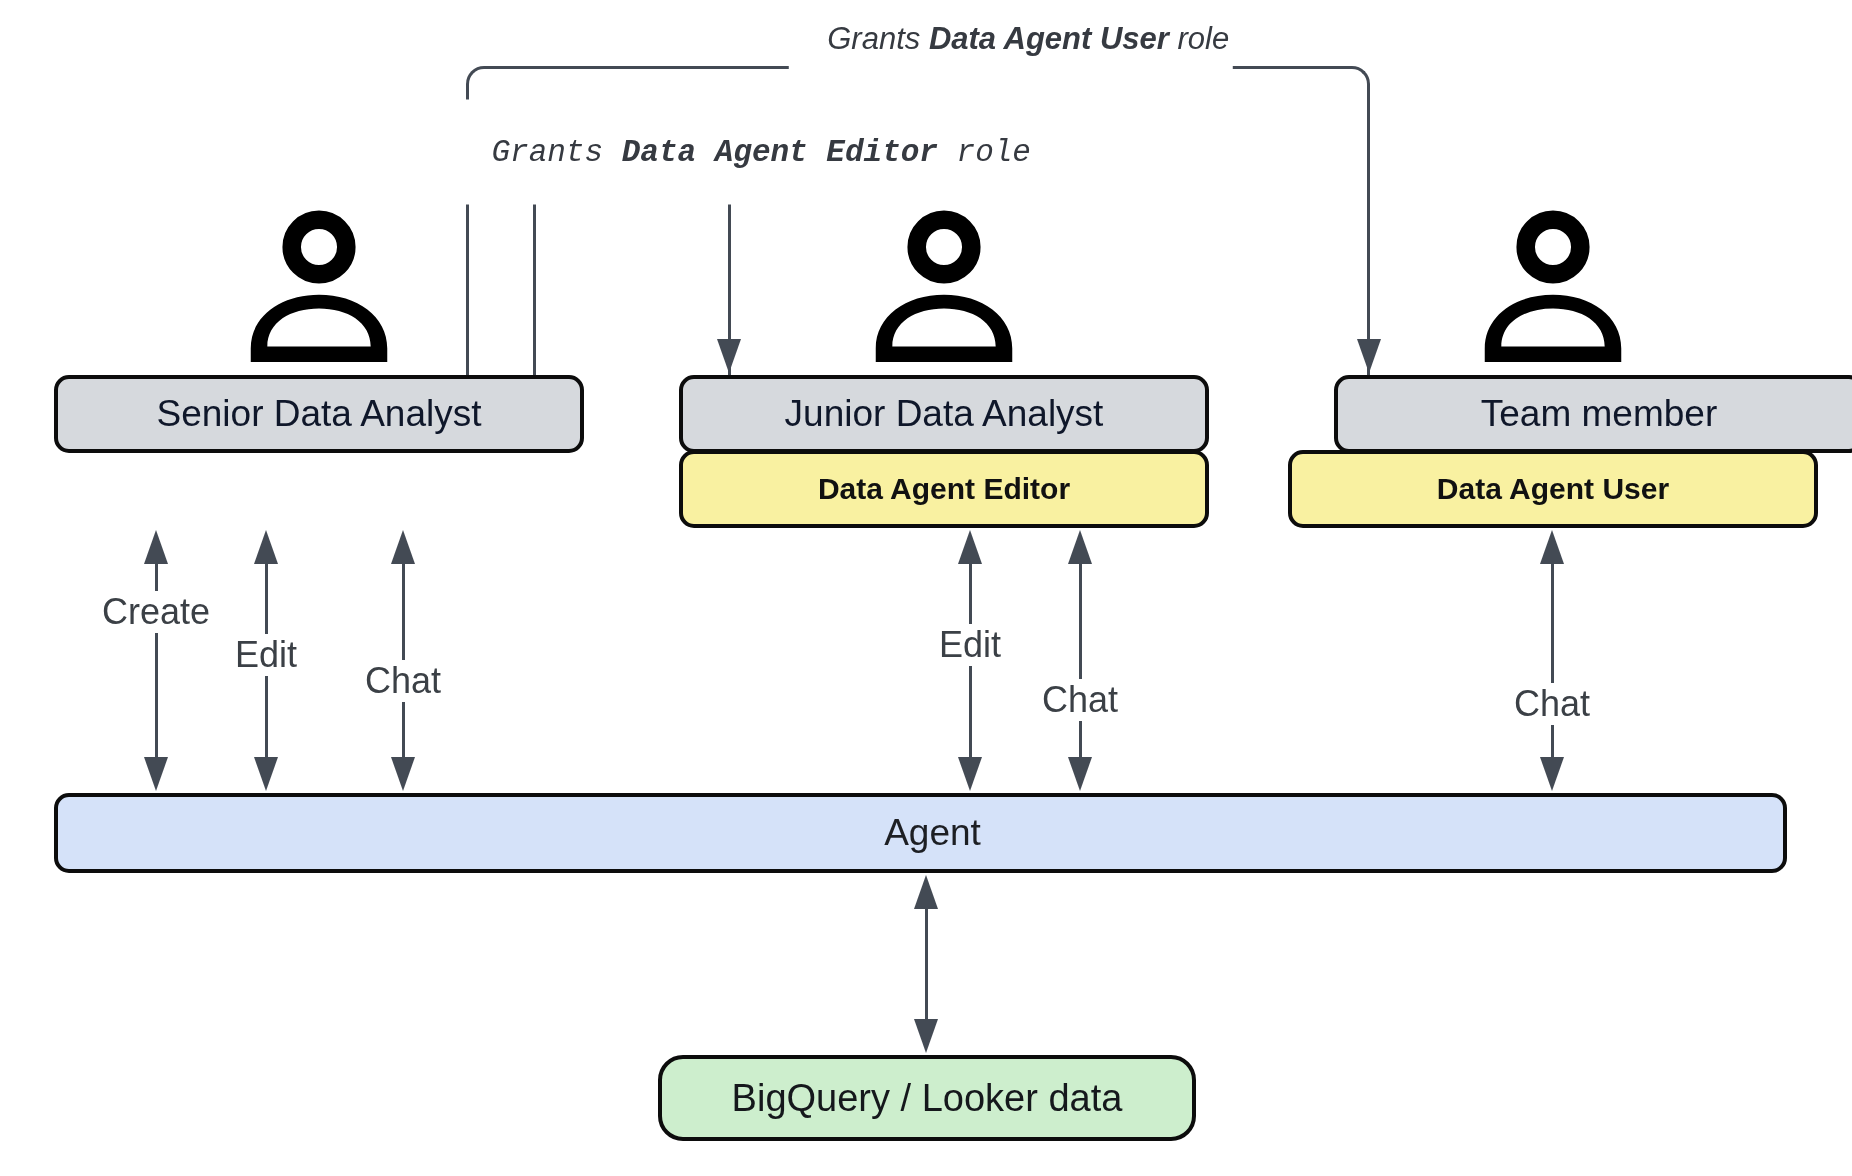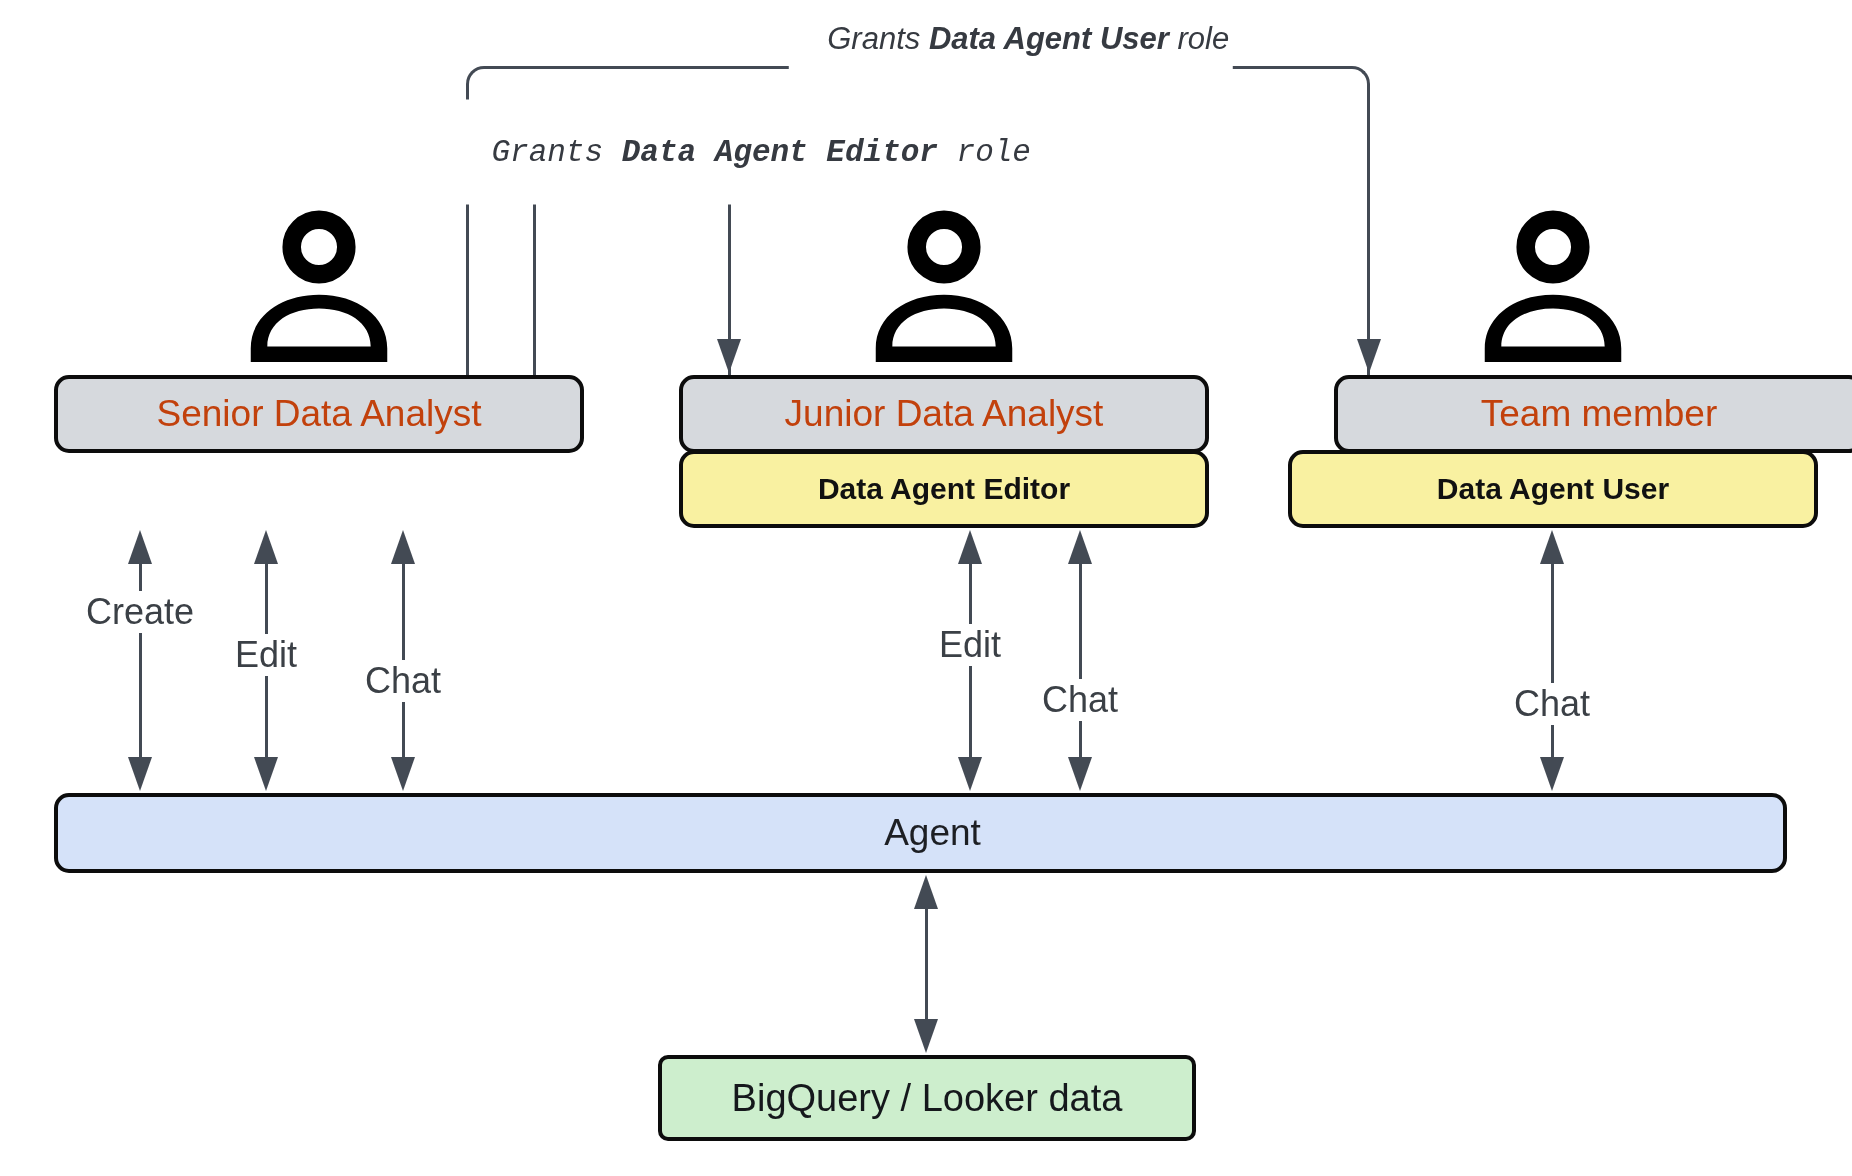--- a/index.html
+++ b/index.html
@@ -7,26 +7,26 @@
     --blue-fill:#d5e2f9; --green-fill:#cdeecd; --border:#0c0c0c; --text:#232529;
   }
   html,body{margin:0;padding:0;background:#fff;}
   #canvas{
     position:relative;width:1852px;height:1176px;background:#fff;overflow:hidden;
     font-family:"Liberation Sans", sans-serif;color:var(--text);
   }
   
   .box{position:absolute;box-sizing:border-box;border:4px solid var(--border);
        border-radius:15px;display:flex;align-items:center;justify-content:center;text-align:center;}
-  .gray-box{background:var(--gray-fill);font-size:37px;font-weight:400;color:#c2410c;}
+  .gray-box{background:var(--gray-fill);font-size:37px;font-weight:400;color:#0f172a;}
   .yellow-box{background:var(--yellow-fill);font-weight:700;color:#111;}
   .yellow-box .two-line{font-size:26px;line-height:34px;}
   .yellow-box .one-line{font-size:30px;}
   .agent-bar{background:var(--blue-fill);font-size:37px;color:#1d1f24;padding-left:24px;}
-  .green-box{background:var(--green-fill);font-size:38px;color:#15181c;border-radius:10px;}
+  .green-box{background:var(--green-fill);font-size:38px;color:#15181c;border-radius:25px;}
   
   .varrow{position:absolute;width:26px;transform:translateX(-50%);
           display:flex;flex-direction:column;align-items:center;}
   .tri-up{width:0;height:0;border-left:12px solid transparent;border-right:12px solid transparent;
           border-bottom:34px solid var(--line);}
   .tri-down{width:0;height:0;border-left:12px solid transparent;border-right:12px solid transparent;
           border-top:34px solid var(--line);}
   .shaft{width:3px;flex:1;background:var(--line);margin:-5px 0;}
   .alabel{position:absolute;left:50%;transform:translate(-50%,-50%);background:#fff;
           padding:0 8px;font-size:36px;color:#3b4046;white-space:nowrap;z-index:3;}
@@ -89,21 +89,21 @@
     <span>Team member</span>
   </div>
 
   <div class="box yellow-box" style="left:679px;top:450px;width:530px;height:78px;">
     <span class="one-line">Data Agent Editor</span>
   </div>
   <div class="box yellow-box" style="left:1288px;top:450px;width:530px;height:78px;">
     <span class="one-line">Data Agent User</span>
   </div>
 
-  <div class="varrow" style="left:140px;top:530px;height:261px;">
+  <div class="varrow" style="left:156px;top:530px;height:261px;">
     <div class="tri-up"></div>
     <div class="shaft"></div>
     <div class="tri-down"></div>
     <span class="alabel" style="top:82px;">Create</span>
   </div>
   <div class="varrow" style="left:266px;top:530px;height:261px;">
     <div class="tri-up"></div>
     <div class="shaft"></div>
     <div class="tri-down"></div>
     <span class="alabel" style="top:125px;">Edit</span>

